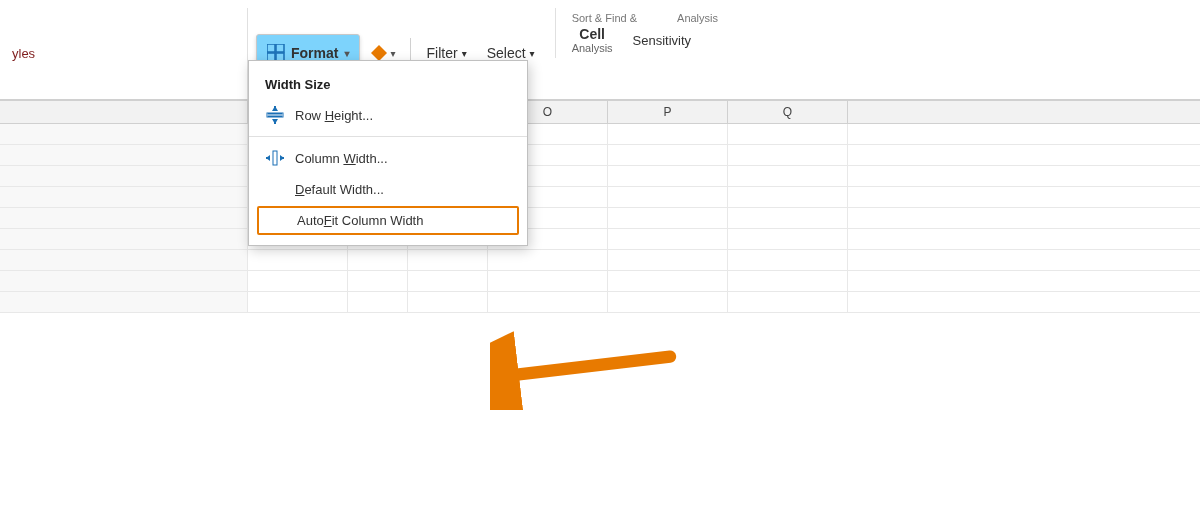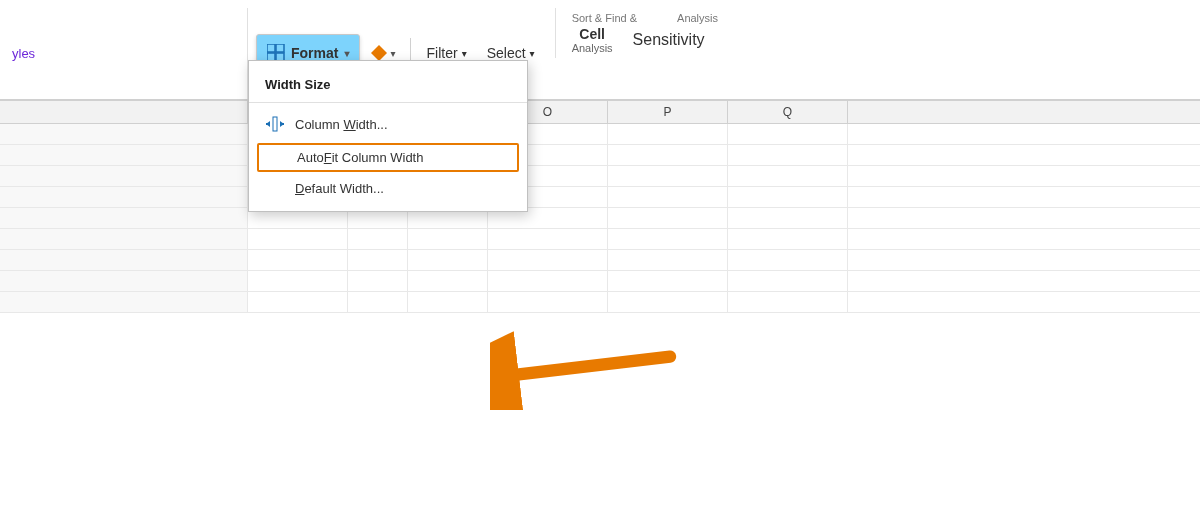--- a/index.html
+++ b/index.html
@@ -23,21 +23,21 @@
       padding: 8px 0 0 0;
       position: relative;
     }
 
     .ribbon-left {
       width: 248px;
       height: 100%;
       display: flex;
       align-items: center;
       padding-left: 12px;
-      color: #6d28d9;
+      color: #7f1d1d;
       font-size: 13px;
       border-right: 1px solid #e0e0e0;
     }
 
     .ribbon-top-row {
       display: flex;
       align-items: center;
       gap: 4px;
     }
 
@@ -285,21 +285,21 @@
         <span>Sort &amp; Find &amp;</span>
         <span>Analysis</span>
         <span></span>
       </div>
       <div style="display:flex; gap:20px; align-items:center;">
         <div class="ribbon-section">
           <span style="font-size:14px; color:#333; font-weight:600;">Cell</span>
           <span style="font-size:11px; color:#666;">Analysis</span>
         </div>
         <div class="ribbon-section">
-          <span style="font-size:16px; color:#333;">Sensitivity</span>
+          <span style="font-size:13px; color:#333;">Sensitivity</span>
         </div>
       </div>
     </div>
 
   </div>
 
   <div class="col-headers" style="display:flex;">
     <div style="width:248px; background:#f2f2f2; border-right:1px solid #d0d0d0;"></div>
     <div class="col-header" style="width:100px;">J</div>
     <div class="col-header" style="width:60px;">K</div>
@@ -391,46 +391,61 @@
       <div class="sheet-cell" style="width:120px;"></div>
       <div class="sheet-cell" style="width:120px;"></div>
       <div class="sheet-cell" style="width:120px;"></div>
     </div>
   </div>
 
   <div class="dropdown-menu">
 
     <div class="menu-section-header">Width Size</div>
 
+    <div class="menu-item">
+      <span class="icon-row-height">
+        <svg width="20" height="20" viewBox="0 0 20 20">
+          <rect x="3" y="8" width="14" height="1.5" fill="#1a6fb5"></rect>
+          <rect x="3" y="10.5" width="14" height="1.5" fill="#1a6fb5"></rect>
+
+          <polygon points="10,1 7,6 13,6" fill="#1a6fb5"></polygon>
+          <polygon points="10,19 7,14 13,14" fill="#1a6fb5"></polygon>
+          <rect x="9" y="1" width="2" height="5" fill="#1a6fb5"></rect>
+          <rect x="9" y="14" width="2" height="5" fill="#1a6fb5"></rect>
+          <rect x="2" y="8" width="16" height="4" fill="none" stroke="#1a6fb5" stroke-width="1"></rect>
+        </svg>
+      </span>
+      <span>Row <span class="underline-char">H</span>eight...</span>
+    </div>
 
 
     <hr class="menu-divider">
 
     <div class="menu-item">
       <span class="icon-col-width">
         <svg width="20" height="20" viewBox="0 0 20 20">
           <rect x="8" y="3" width="4" height="14" fill="none" stroke="#1a6fb5" stroke-width="1"></rect>
 
           <polygon points="1,10 5,7 5,13" fill="#1a6fb5"></polygon>
           <polygon points="19,10 15,7 15,13" fill="#1a6fb5"></polygon>
           <rect x="1" y="9" width="4" height="2" fill="#1a6fb5"></rect>
           <rect x="15" y="9" width="4" height="2" fill="#1a6fb5"></rect>
         </svg>
       </span>
       <span>Column <span class="underline-char">W</span>idth...</span>
     </div>
 
+    <div class="menu-item">
+      <span style="width:20px; display:inline-block;"></span>
+      <span><span class="underline-char">D</span>efault Width...</span>
+    </div>
+
     <div class="menu-item highlighted">
       <span style="width:20px; display:inline-block;"></span>
       <span>Auto<span class="underline-char">F</span>it Column Width</span>
-    </div>
-
-    <div class="menu-item">
-      <span style="width:20px; display:inline-block;"></span>
-      <span><span class="underline-char">D</span>efault Width...</span>
     </div>
 
   </div>
 
   <svg class="arrow-annotation" viewBox="0 0 220 90" width="220" height="90" style="position:absolute; top:330px; left:490px; pointer-events:none;">
 
     <defs>
       <marker id="arrowhead" markerWidth="10" markerHeight="7" refX="0" refY="3.5" orient="auto">
         <polygon points="0 0, 10 3.5, 0 7" fill="#e87a00"></polygon>
       </marker>

